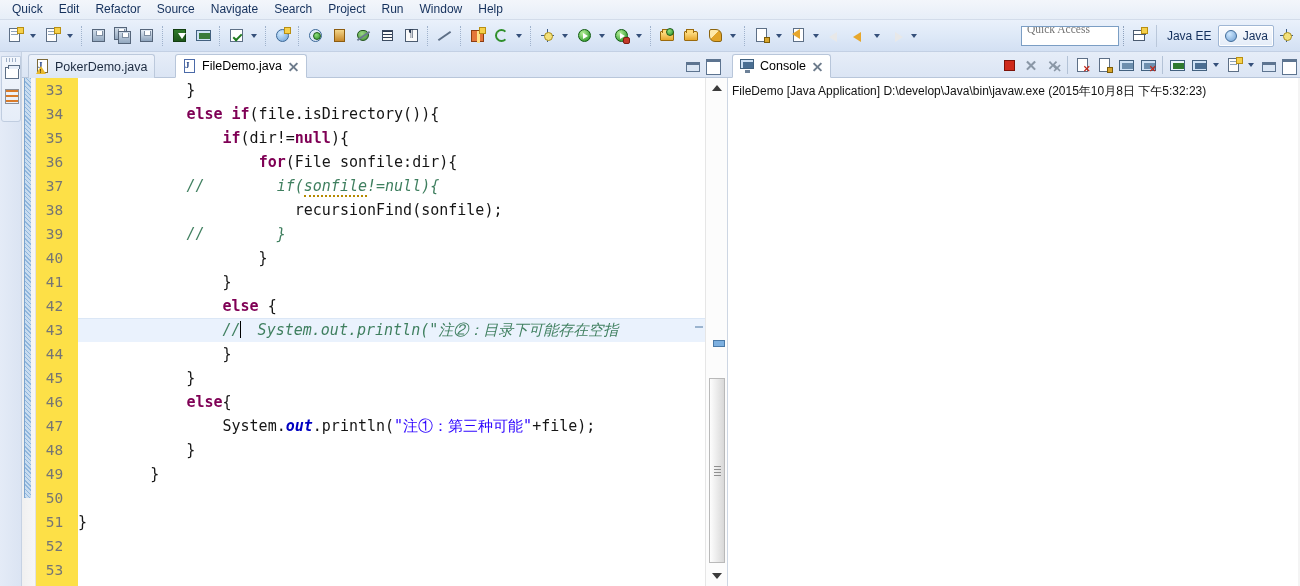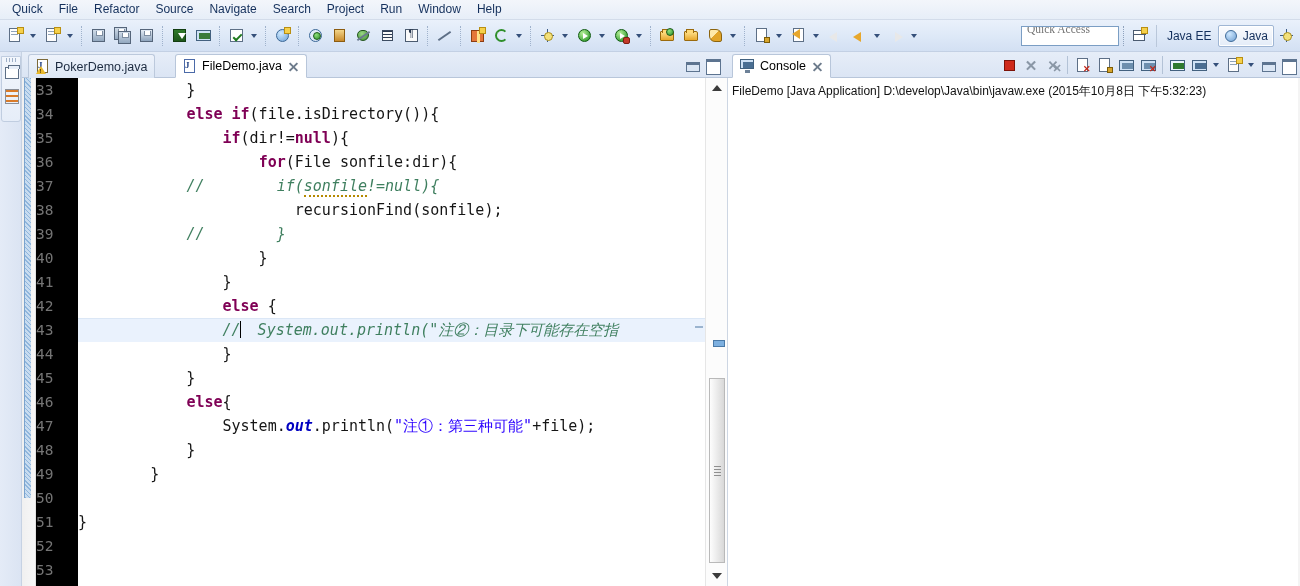--- a/index.html
+++ b/index.html
@@ -329,21 +329,21 @@
     background:linear-gradient(to right,#f0f0f0,#f7f7f7);
     border-right:1px solid #e2e2e2;
   }
   .mcol-bar {
     position:absolute; left:2px; width:7px;
     background:repeating-linear-gradient(45deg,#8fb6dd 0 1px,#c8dcf0 1px 3px);
     border-left:1px solid #7ba3cd;
   }
   .gutter {
     position:absolute; left:14px; top:0; width:42px; height:508px;
-    background:#000000; text-align:left;
+    background:#fde047; text-align:center;
   }
   .gutter .ln {
     height:24px; line-height:24px; font-size:14.5px; color:#757575;
     font-family:"DejaVu Sans Mono", monospace; padding-right:5px;
   }
   .codeclip {
     position:absolute; left:56px; top:0; right:22px; height:508px; overflow:hidden;
   }
   .cline {
     position:relative; height:24px; line-height:24px; white-space:pre;
@@ -444,21 +444,21 @@
     position:absolute; right:0; top:0; width:2px; height:508px; background:#f4f4f4;
   }
 </style>
 </head>
 <body>
 
 <div id="app">
 
   <div class="menubar">
     <div class="mi">Quick</div>
-    <div class="mi">File</div>
+    <div class="mi">Edit</div>
     <div class="mi">Refactor</div>
     <div class="mi">Source</div>
     <div class="mi">Navigate</div>
     <div class="mi">Search</div>
     <div class="mi">Project</div>
     <div class="mi">Run</div>
     <div class="mi">Window</div>
     <div class="mi">Help</div>
   </div>
 

